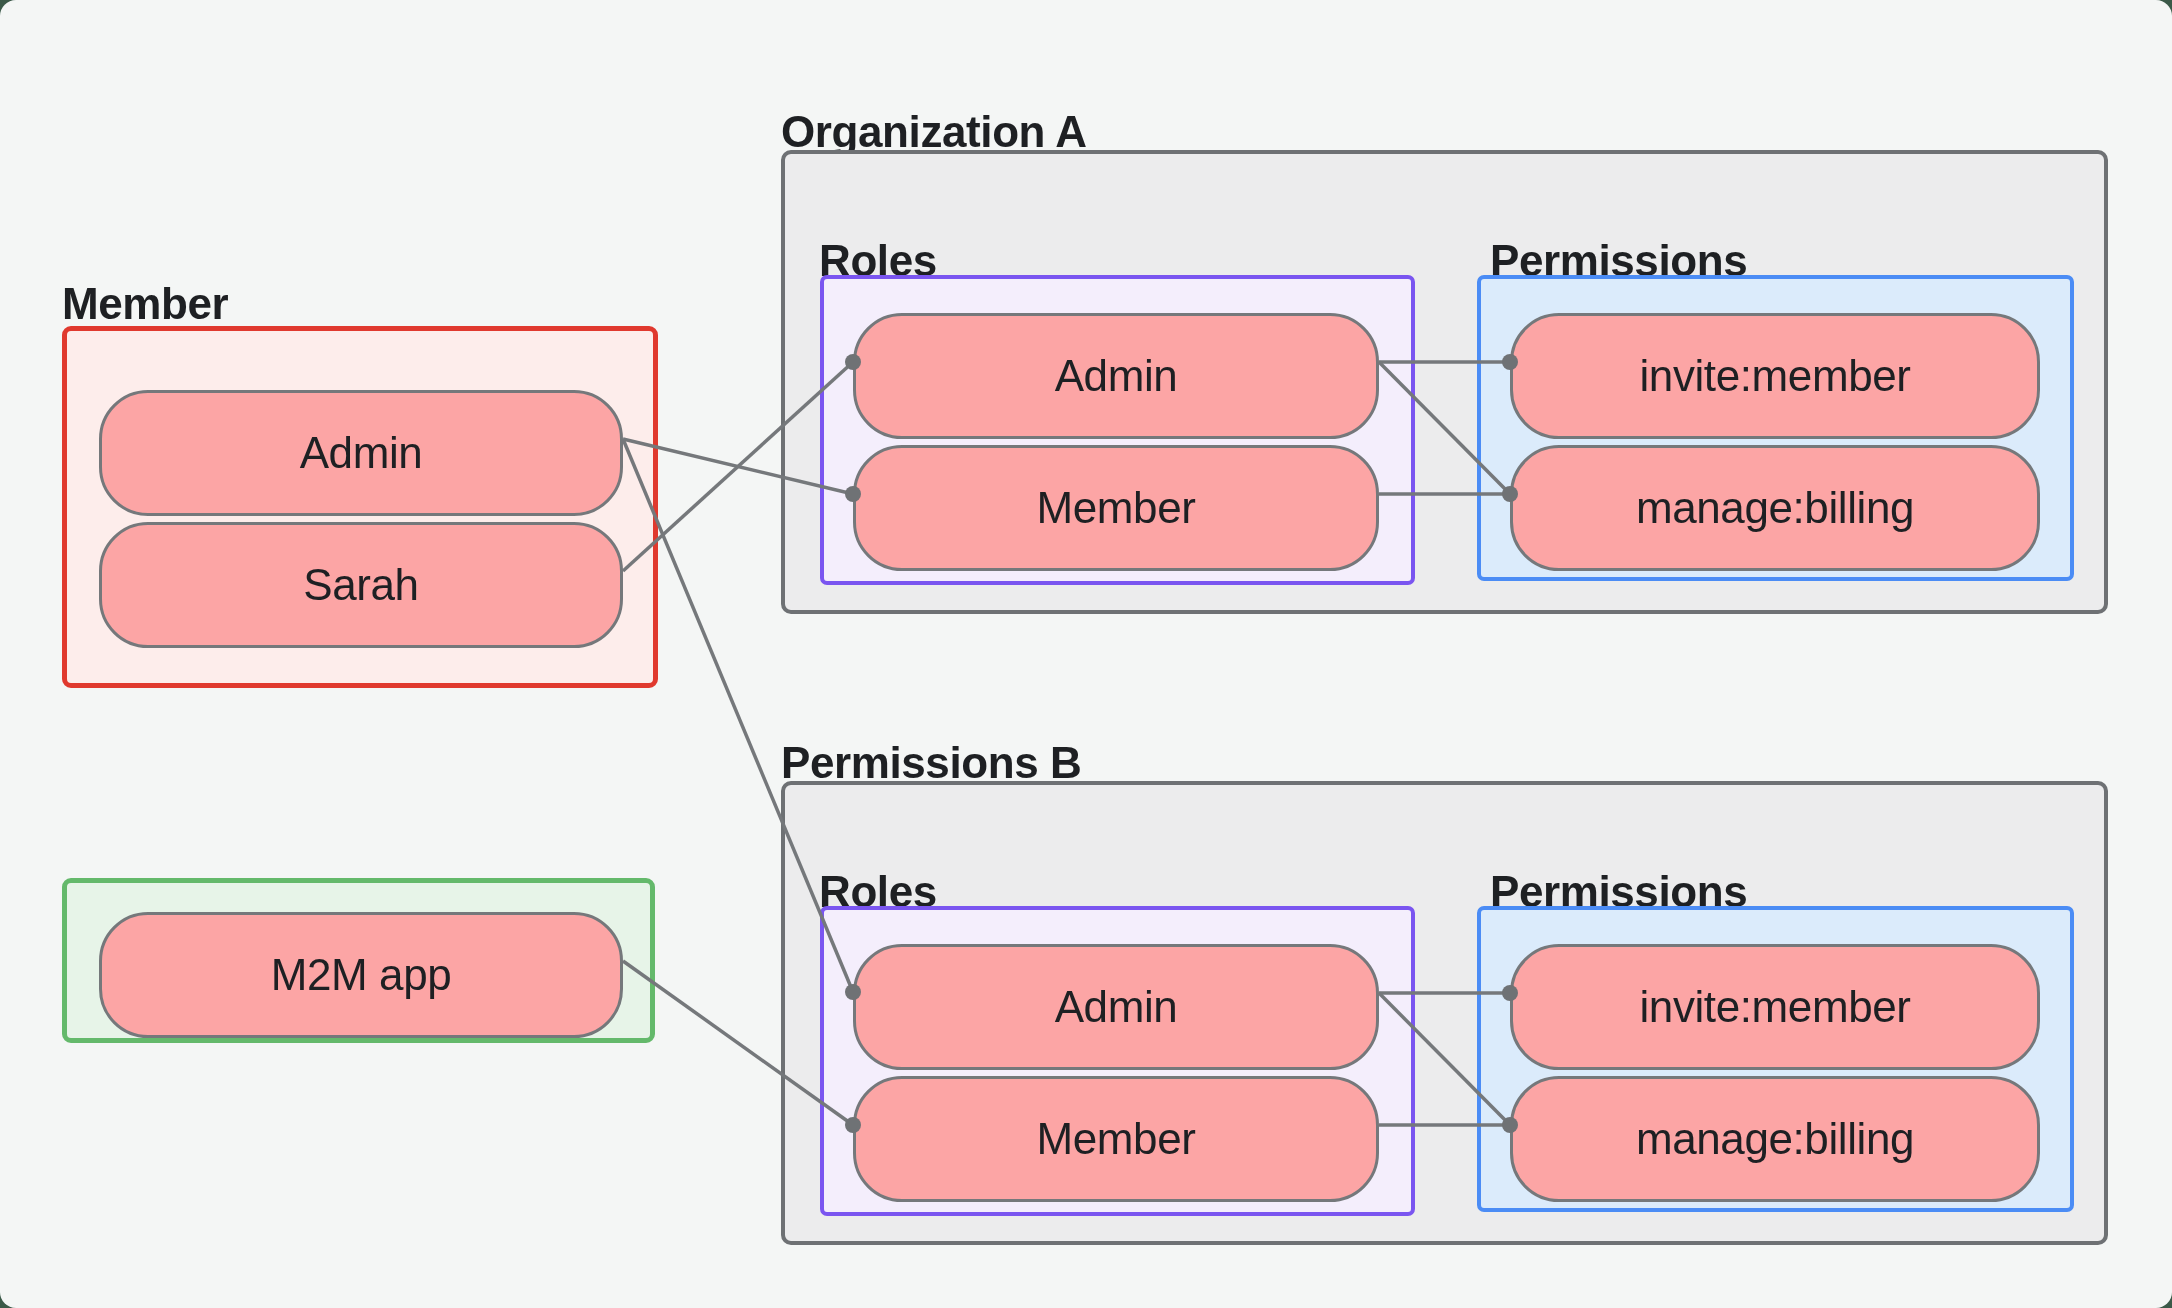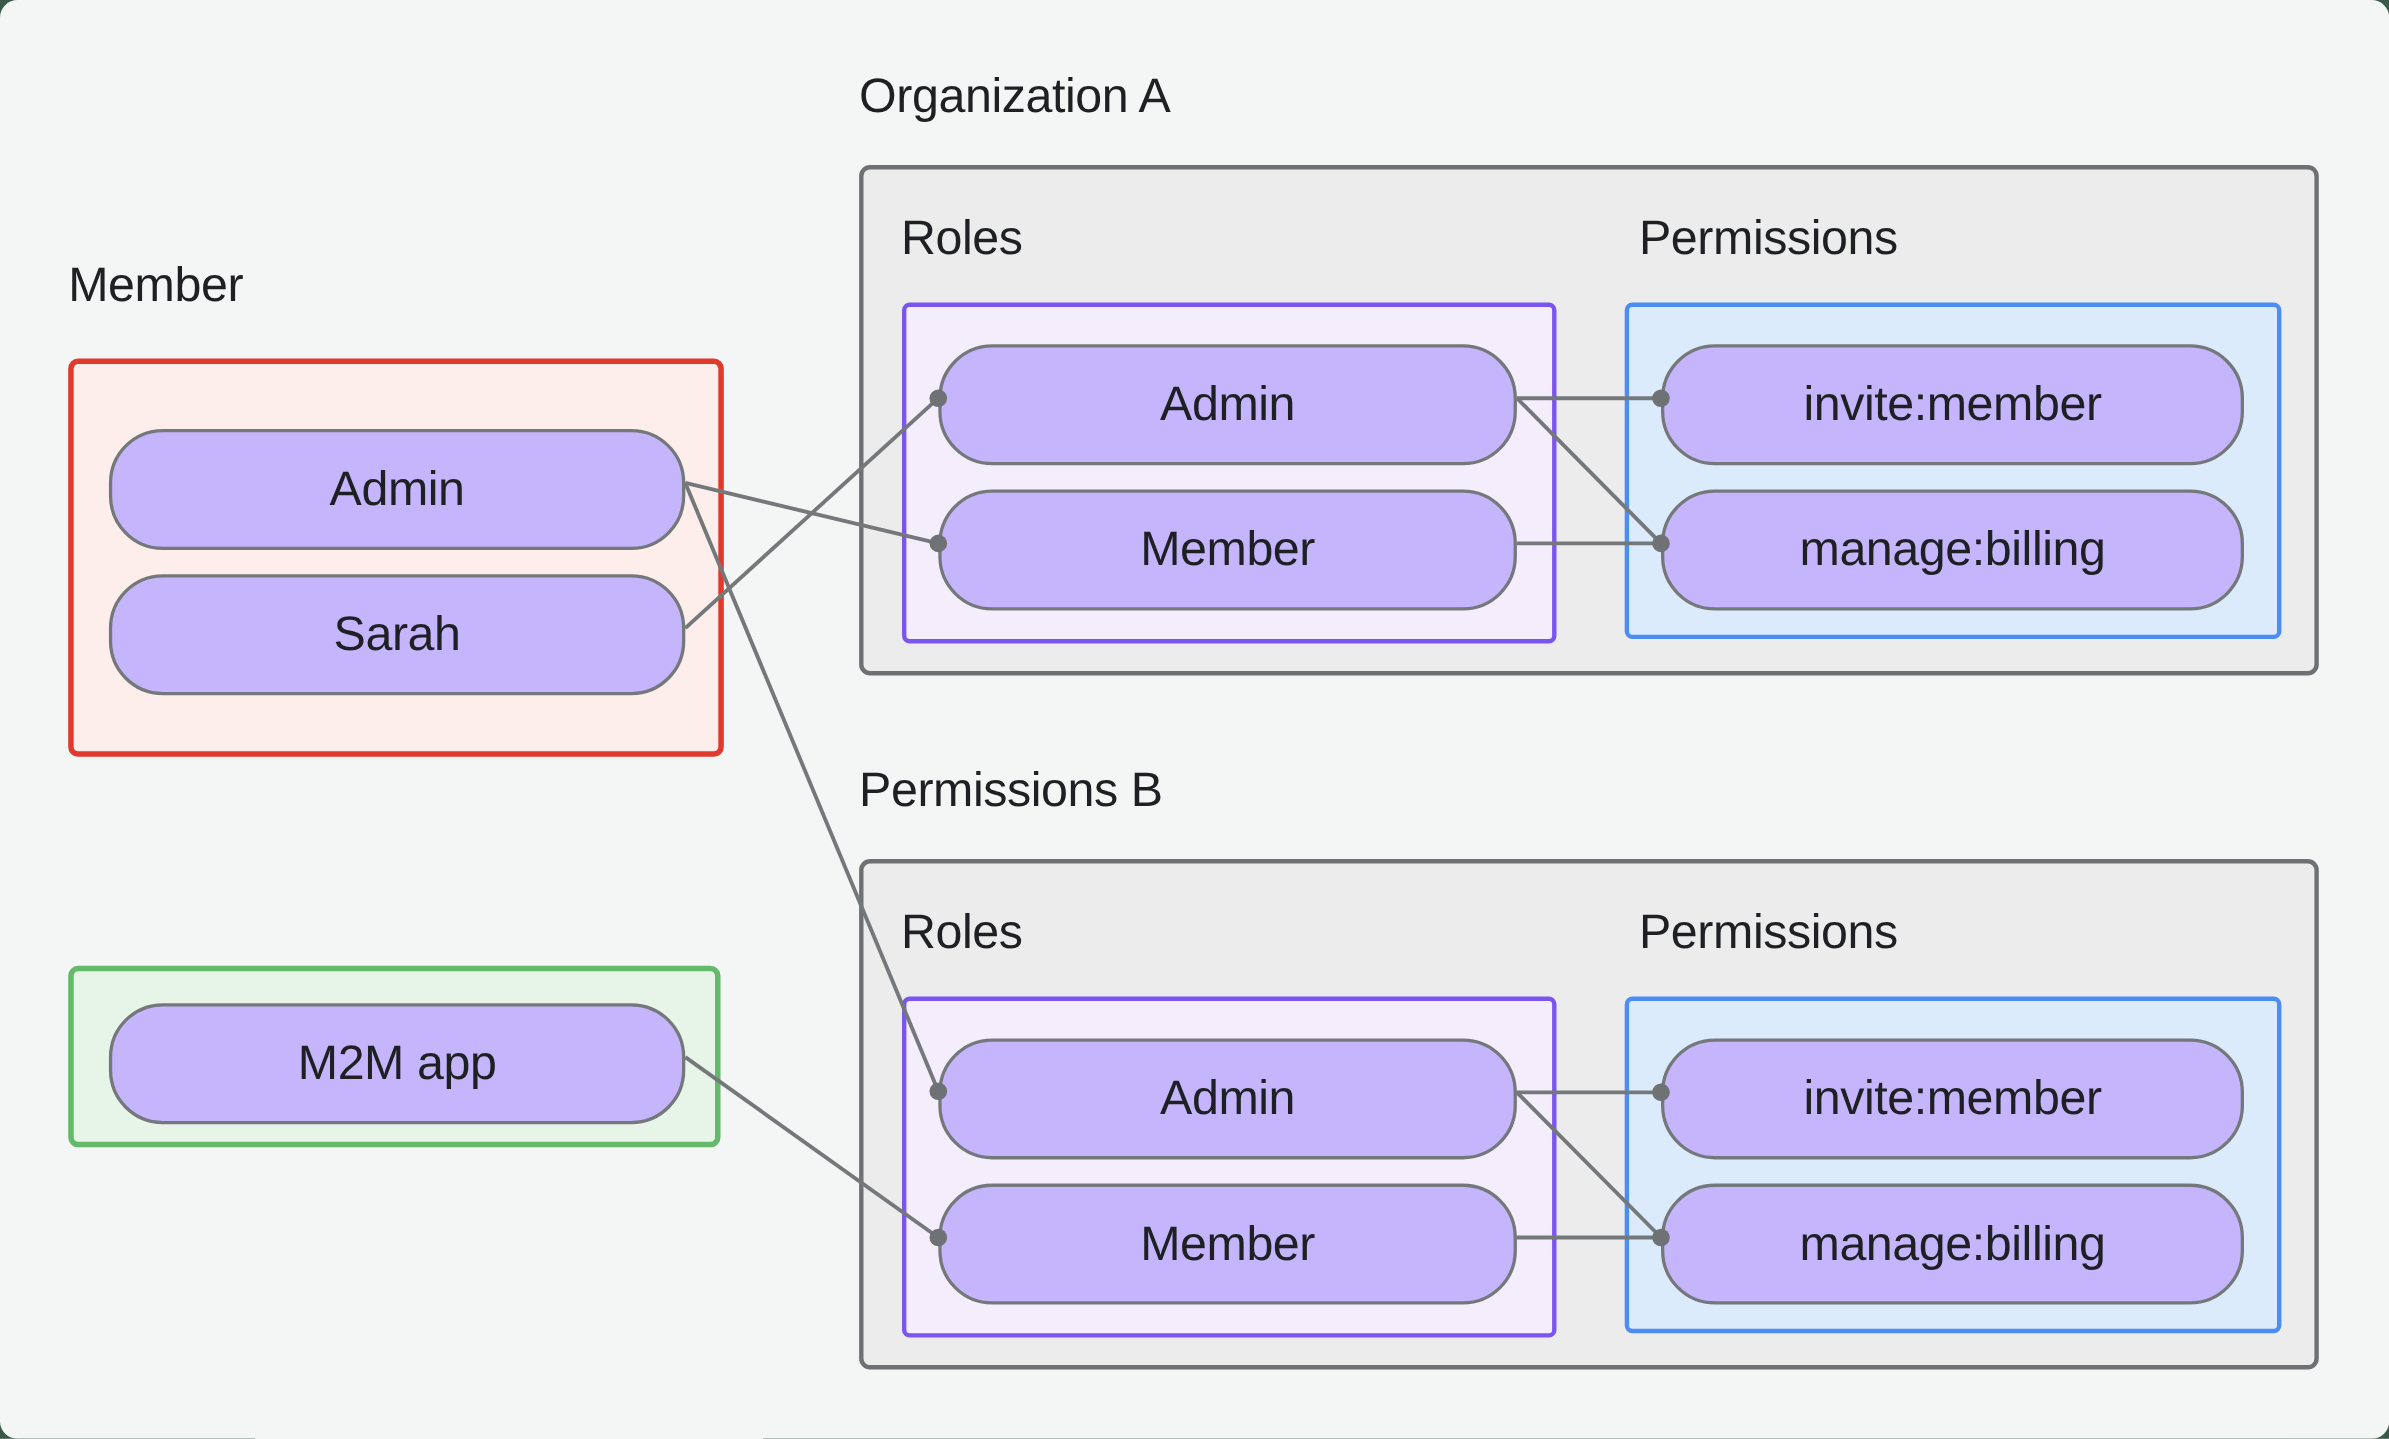--- a/index.html
+++ b/index.html
@@ -8,40 +8,40 @@
     background:#3b5948;
     font-family:"Liberation Sans","DejaVu Sans",sans-serif;
     position:relative;
   }
   .canvas{
     position:absolute;left:0;top:0;width:2172px;height:1308px;
     background:#f4f6f5;border-radius:16px;overflow:hidden;
   }
   .label{
     position:absolute;
-    font-size:44px;font-weight:400;color:#1e2023;
-    letter-spacing:-0.4px;line-height:1;white-space:nowrap;
+    font-size:44px;font-weight:700;color:#1e2023;
+    letter-spacing:-0.4px;line-height:1;white-space:nowrap;margin-top:44px;
   }
   .group-box{
     position:absolute;box-sizing:border-box;border-radius:9px;
   }
   .org-box{
     position:absolute;box-sizing:border-box;
     background:#ececed;border:4px solid #6e7174;border-radius:10px;
   }
   .inner-box{
     position:absolute;box-sizing:border-box;border-radius:7px;
   }
   .roles-box{background:#f4eefc;border:4px solid #7a55f0;}
   .perms-box{background:#dbebfb;border:4px solid #4b8cf5;}
   .users-box{background:#fdedeb;border:5px solid #e0392e;}
   .m2m-box{background:#e7f4e8;border:5px solid #64b96b;}
   .pill{
-    position:absolute;box-sizing:border-box;height:110px;
-    background:#c4b5fd;border:3px solid #75787b;border-radius:49px;
+    position:absolute;box-sizing:border-box;height:126px;
+    background:#fca5a5;border:3px solid #75787b;border-radius:49px;
     display:flex;align-items:center;justify-content:center;
     font-size:44px;font-weight:400;color:#1e2023;letter-spacing:-0.4px;
     white-space:nowrap;
   }
   svg.wires{
     position:absolute;left:0;top:0;width:2172px;height:1308px;
     pointer-events:none;
   }
   svg.wires line{stroke:#75787b;stroke-width:3.5px;}
   svg.wires circle{fill:#6f7275;}

